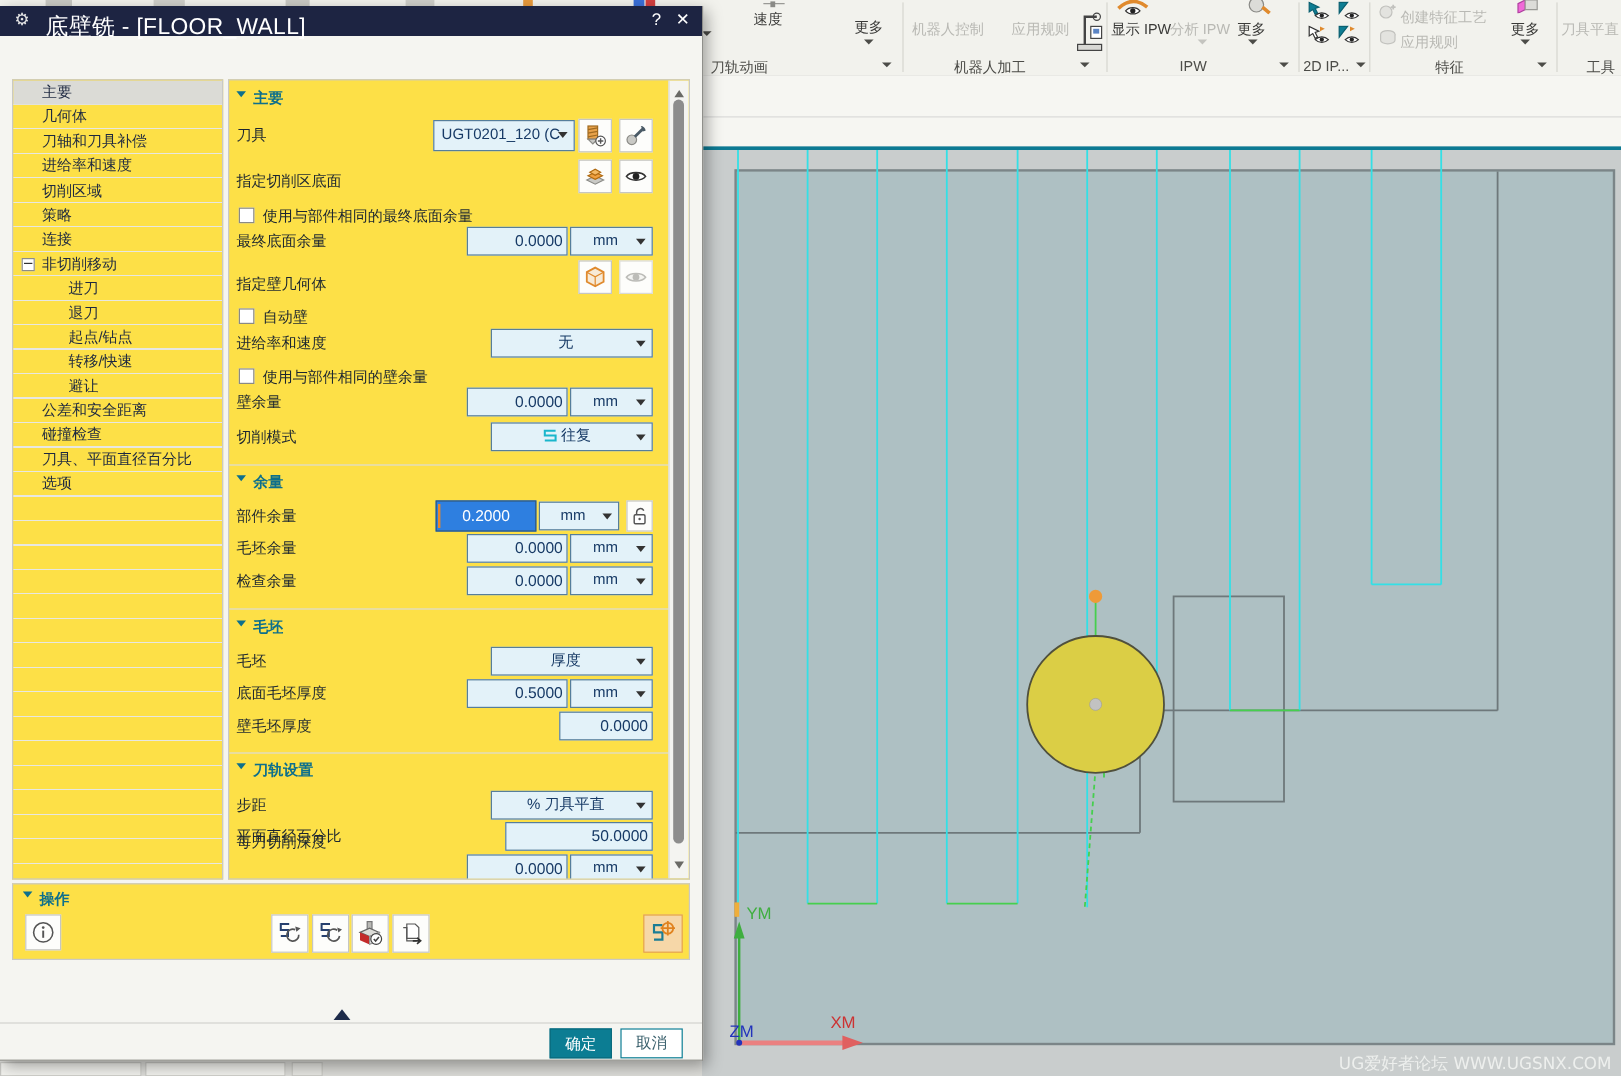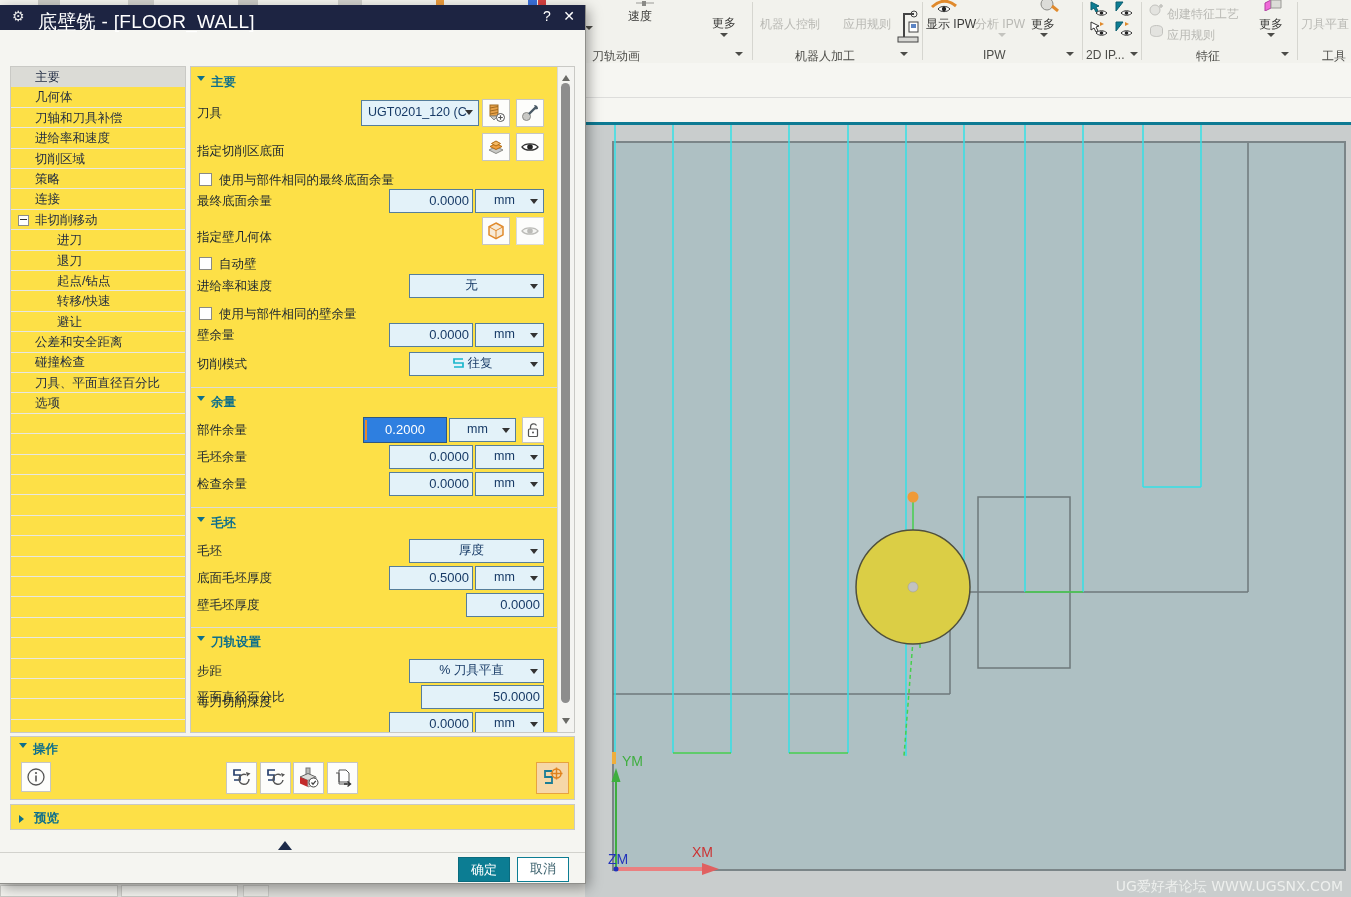--- a/index.html
+++ b/index.html
@@ -473,22 +473,19 @@
     </div>
     <div class="icobtn" style="left:525px;top:25px;width:33px;height:32px;background:#f6d7a8;border:1.5px solid #e7a33f">
       <svg width="24" height="24" viewBox="0 0 24 24">
         <path d="M11 5H4v6h7v6H4" fill="none" stroke="#1b7d95" stroke-width="1.8"></path>
         <circle cx="15.5" cy="7.5" r="4.5" fill="none" stroke="#e0821e" stroke-width="1.5"></circle>
         <path d="M15.5 1.5v12M9.5 7.5h12" stroke="#e0821e" stroke-width="1.5"></path>
       </svg>
     </div>
   </div>
 
-  <div class="panel" style="left:10px;top:799px;width:565px;height:26px">
-    <div class="sechdr" style="left:8px;top:5px"><span class="tri right"></span><span>预览</span></div>
-  </div>
 
   <div class="collapse-tri" style="left:278px;top:829px"></div>
   <div class="sep" style="left:0;top:847px;width:585px;background:#d2d2cd"></div>
 
   <div class="btn-ok" style="left:458px;top:852px;width:52px;height:25px">确定</div>
   <div class="btn-cancel" style="left:517px;top:852px;width:52px;height:25px">取消</div>
 </div>
 
 </body></html>

